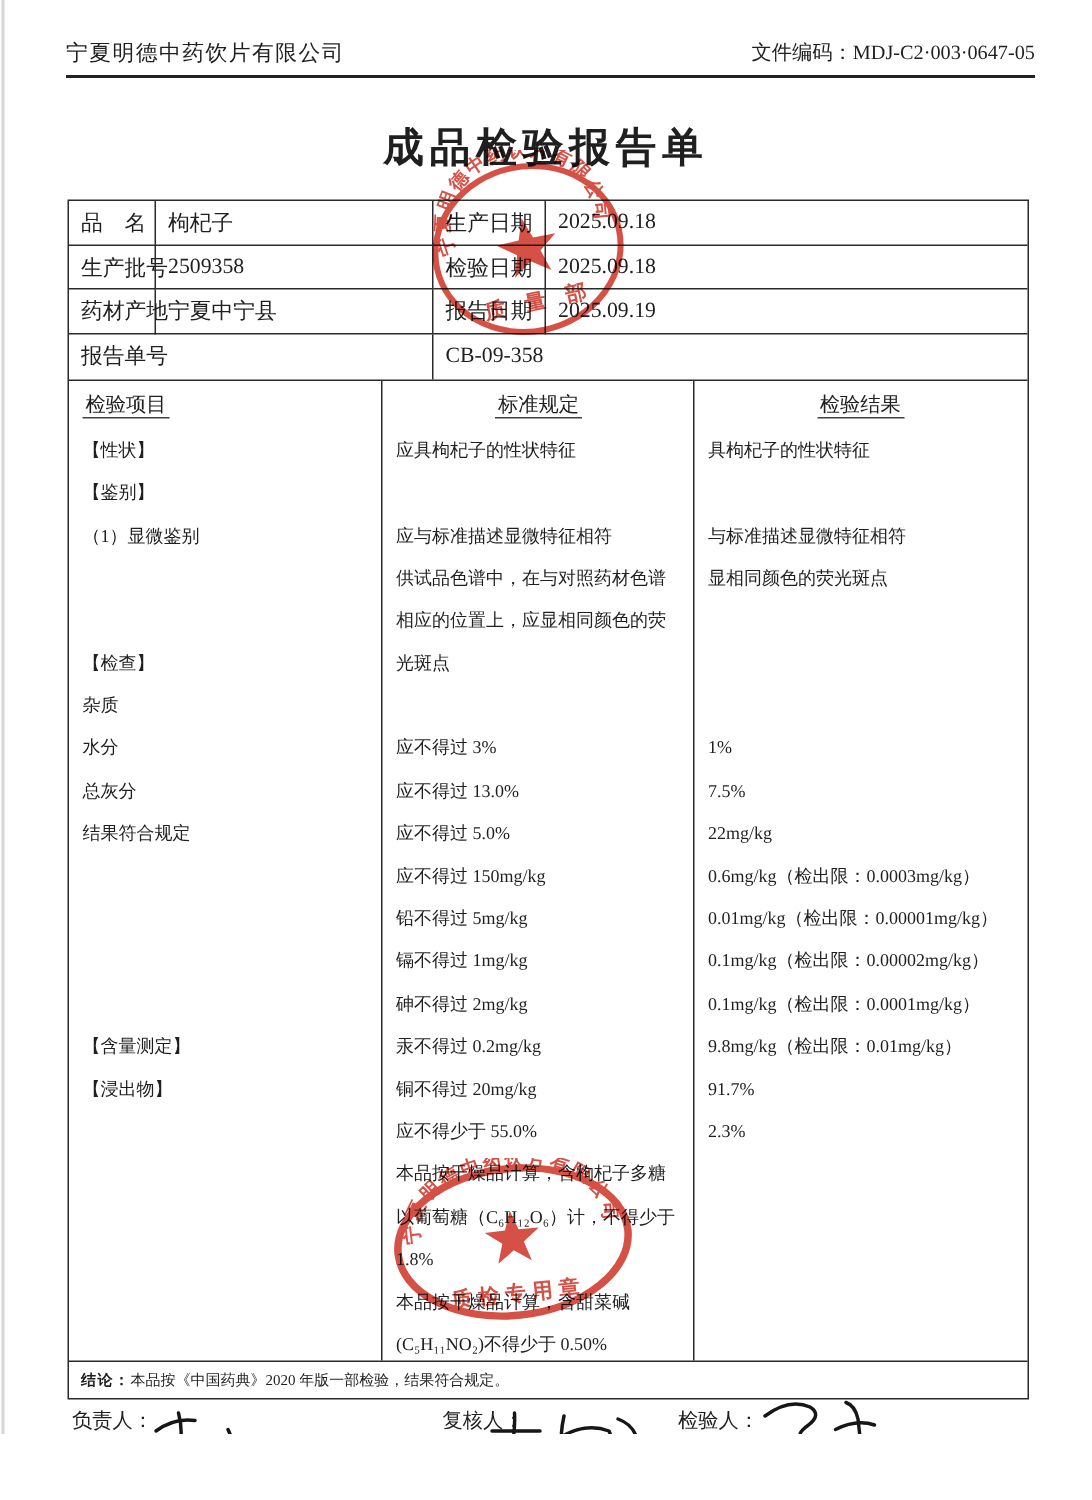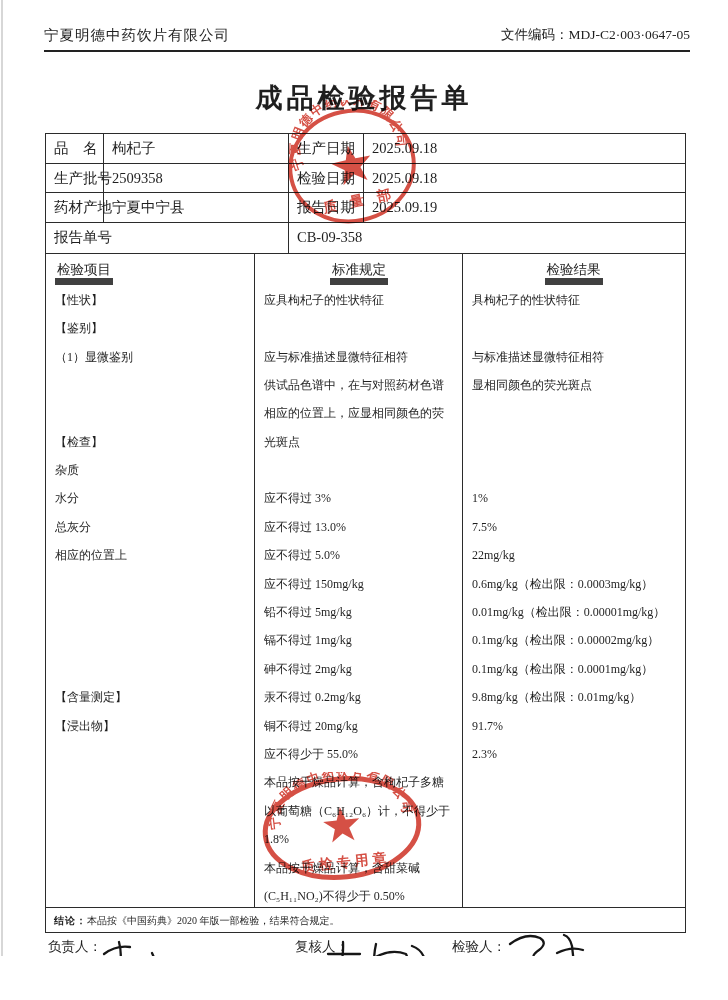--- a/index.html
+++ b/index.html
@@ -25,21 +25,21 @@
            font-size:14.5px;display:flex;align-items:center;padding-left:8px;white-space:nowrap;}
   .info .c.last{border-right:none;}
   .info .c.nb{border-bottom:none;}
   .info .sp12{grid-column:1/3;}
   .info .sp34{grid-column:3/5;}
   
   .insp{position:relative;width:100%;height:654px;border-top:1px solid #2b2b2b;box-sizing:border-box;}
   .vline{position:absolute;top:0;bottom:0;width:1px;background:#2b2b2b;}
   .v1{left:208px;} .v2{left:416px;}
   .insp-h{position:absolute;top:7px;font-size:13.5px;}
-  .insp-h span{border-bottom:7px solid #404040;padding:0 2px 1px 2px;}
+  .insp-h span{border-bottom:1px solid #404040;padding:0 2px 1px 2px;}
   .h1{left:9px;} .h2{left:209px;width:208px;text-align:center;} .h3{left:417px;width:221px;text-align:center;}
   .col{position:absolute;top:32px;font-size:12px;}
   .col .ln{height:28.4px;line-height:28.4px;white-space:nowrap;}
   .colA{left:9px;width:196px;}
   .colB{left:218px;width:196px;}
   .colC{left:426px;width:210px;}
   
   .concl{width:100%;height:26.5px;border-top:1px solid #2b2b2b;box-sizing:border-box;
          font-size:10px;line-height:25px;padding-left:8px;white-space:nowrap;}
   .concl b{letter-spacing:1px;}
@@ -99,21 +99,21 @@
 
       <div class="ln">【性状】</div>
           <div class="ln">【鉴别】</div>
           <div class="ln">（1）显微鉴别</div>
           <div class="ln"></div>
           <div class="ln"></div>
           <div class="ln">【检查】</div>
           <div class="ln">杂质</div>
           <div class="ln">水分</div>
           <div class="ln">总灰分</div>
-          <div class="ln">相应的位置上</div>
+          <div class="ln">结果符合规定</div>
           <div class="ln"></div>
           <div class="ln"></div>
           <div class="ln"></div>
           <div class="ln"></div>
           <div class="ln">【含量测定】</div>
           <div class="ln">【浸出物】</div>
           <div class="ln"></div>
           <div class="ln"></div>
           <div class="ln"></div>
           <div class="ln"></div>

